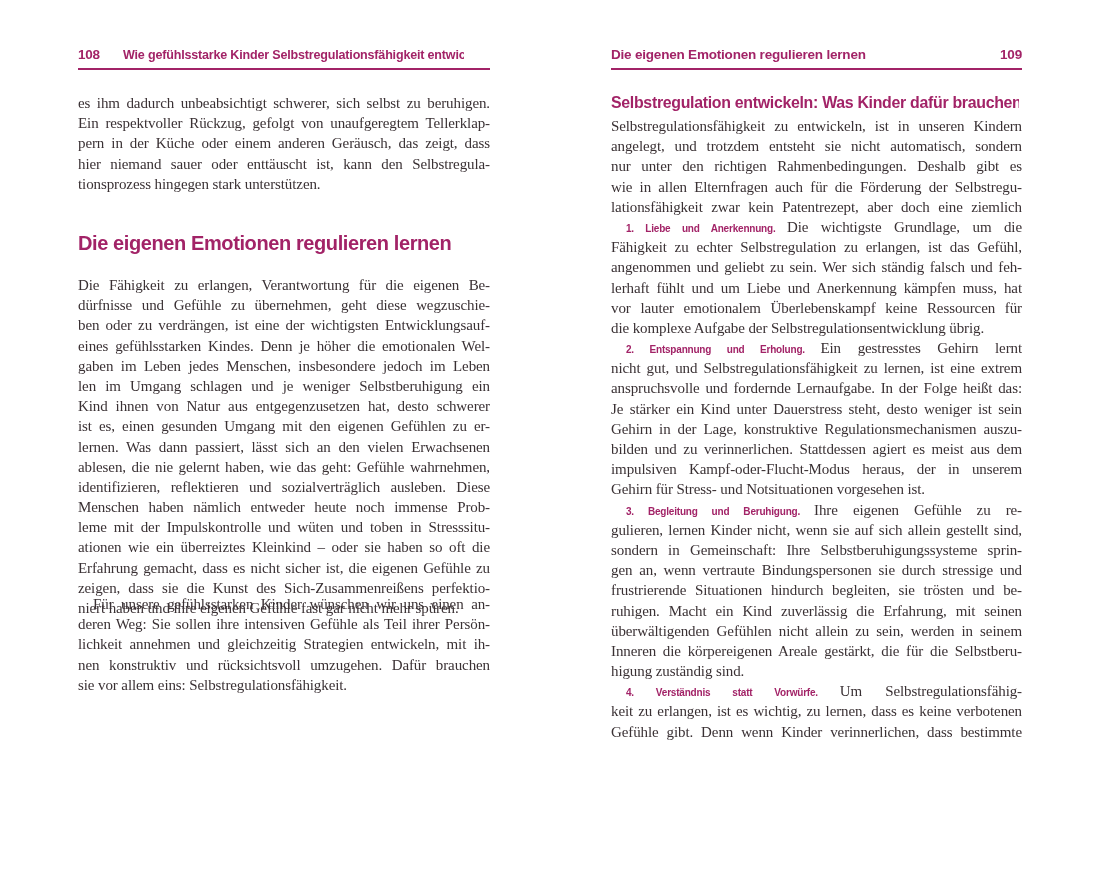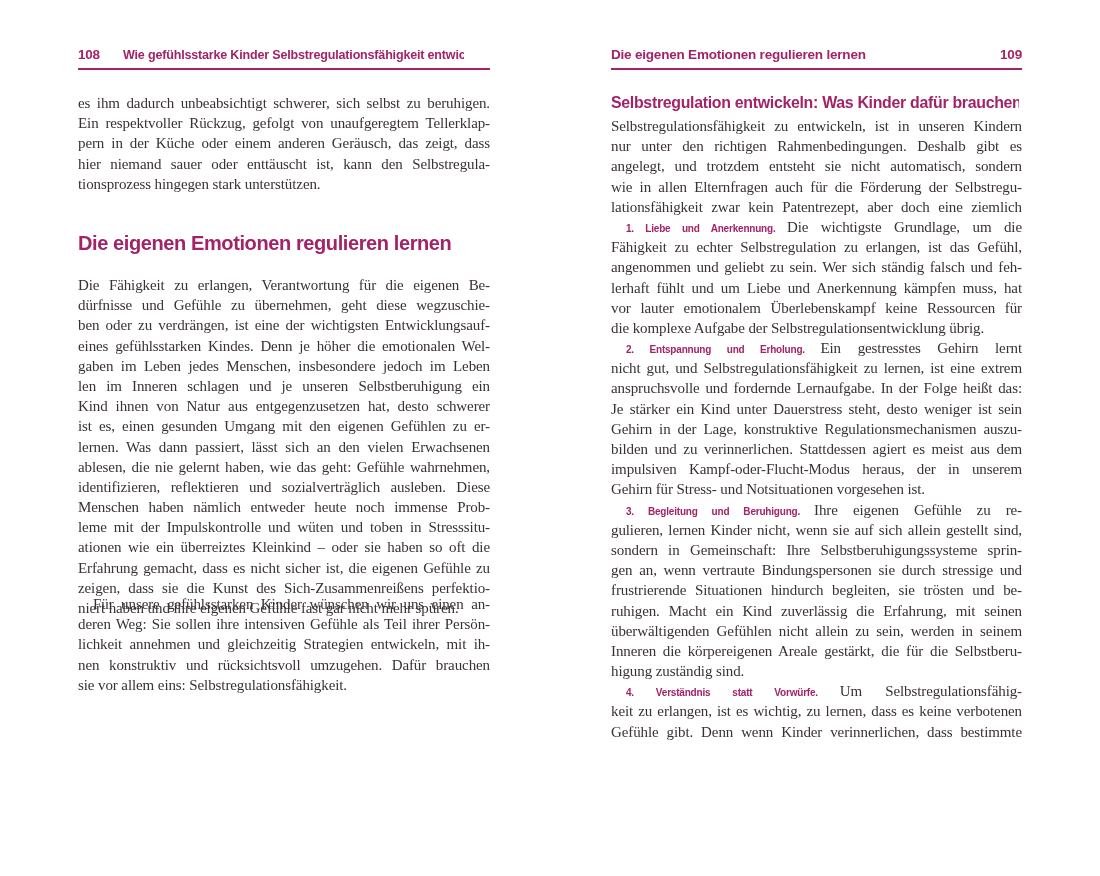--- a/index.html
+++ b/index.html
@@ -81,21 +81,21 @@
     </div>
 
   <div class="section-heading fit">Die eigenen Emotionen regulieren lernen</div>
 
   <div class="textblock" id="para2">
       <div class="line">Die Fähigkeit zu erlangen, Verantwortung für die eigenen Be-</div>
       <div class="line">dürfnisse und Gefühle zu übernehmen, geht diese wegzuschie-</div>
       <div class="line">ben oder zu verdrängen, ist eine der wichtigsten Entwicklungsauf-</div>
       <div class="line">eines gefühlsstarken Kindes. Denn je höher die emotionalen Wel-</div>
       <div class="line">gaben im Leben jedes Menschen, insbesondere jedoch im Leben</div>
-      <div class="line">len im Inneren schlagen und je unseren Selbstberuhigung ein</div>
+      <div class="line">len im Umgang schlagen und je weniger Selbstberuhigung ein</div>
       <div class="line">Kind ihnen von Natur aus entgegenzusetzen hat, desto schwerer</div>
       <div class="line">ist es, einen gesunden Umgang mit den eigenen Gefühlen zu er-</div>
       <div class="line">lernen. Was dann passiert, lässt sich an den vielen Erwachsenen</div>
       <div class="line">ablesen, die nie gelernt haben, wie das geht: Gefühle wahrnehmen,</div>
       <div class="line">identifizieren, reflektieren und sozialverträglich ausleben. Diese</div>
       <div class="line">Menschen haben nämlich entweder heute noch immense Prob-</div>
       <div class="line">leme mit der Impulskontrolle und wüten und toben in Stresssitu-</div>
       <div class="line">ationen wie ein überreiztes Kleinkind – oder sie haben so oft die</div>
       <div class="line">Erfahrung gemacht, dass es nicht sicher ist, die eigenen Gefühle zu</div>
       <div class="line">zeigen, dass sie die Kunst des Sich-Zusammenreißens perfektio-</div>
@@ -115,22 +115,22 @@
   <div class="running-header">
     <span class="rh-title fit">Die eigenen Emotionen regulieren lernen</span>
     <span class="rh-num">109</span>
   </div>
 
   <div class="subsection-heading fit" style="transform-origin: left center; transform: scaleX(0.992754);">Selbstregulation entwickeln: Was Kinder dafür brauchen</div>
 
   <div class="textblock" id="right-body">
     <div>
         <div class="line">Selbstregulationsfähigkeit zu entwickeln, ist in unseren Kindern</div>
+        <div class="line">angelegt, und trotzdem entsteht sie nicht automatisch, sondern</div>
         <div class="line">nur unter den richtigen Rahmenbedingungen. Deshalb gibt es</div>
-        <div class="line">angelegt, und trotzdem entsteht sie nicht automatisch, sondern</div>
         <div class="line">wie in allen Elternfragen auch für die Förderung der Selbstregu-</div>
         <div class="line">lationsfähigkeit zwar kein Patentrezept, aber doch eine ziemlich</div>
       </div>
     <div>
         <div class="line indent"><span class="item-label">1. Liebe und Anerkennung. </span>Die wichtigste Grundlage, um die</div>
         <div class="line">Fähigkeit zu echter Selbstregulation zu erlangen, ist das Gefühl,</div>
         <div class="line">angenommen und geliebt zu sein. Wer sich ständig falsch und feh-</div>
         <div class="line">lerhaft fühlt und um Liebe und Anerkennung kämpfen muss, hat</div>
         <div class="line">vor lauter emotionalem Überlebenskampf keine Ressourcen für</div>
         <div class="line last">die komplexe Aufgabe der Selbstregulationsentwicklung übrig.</div>

